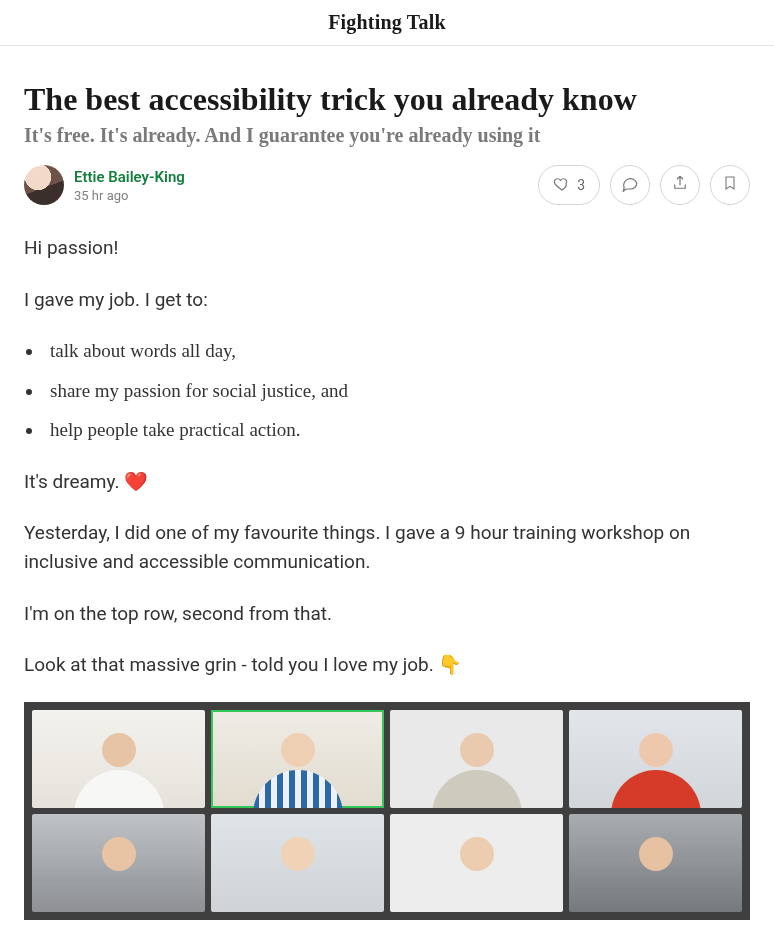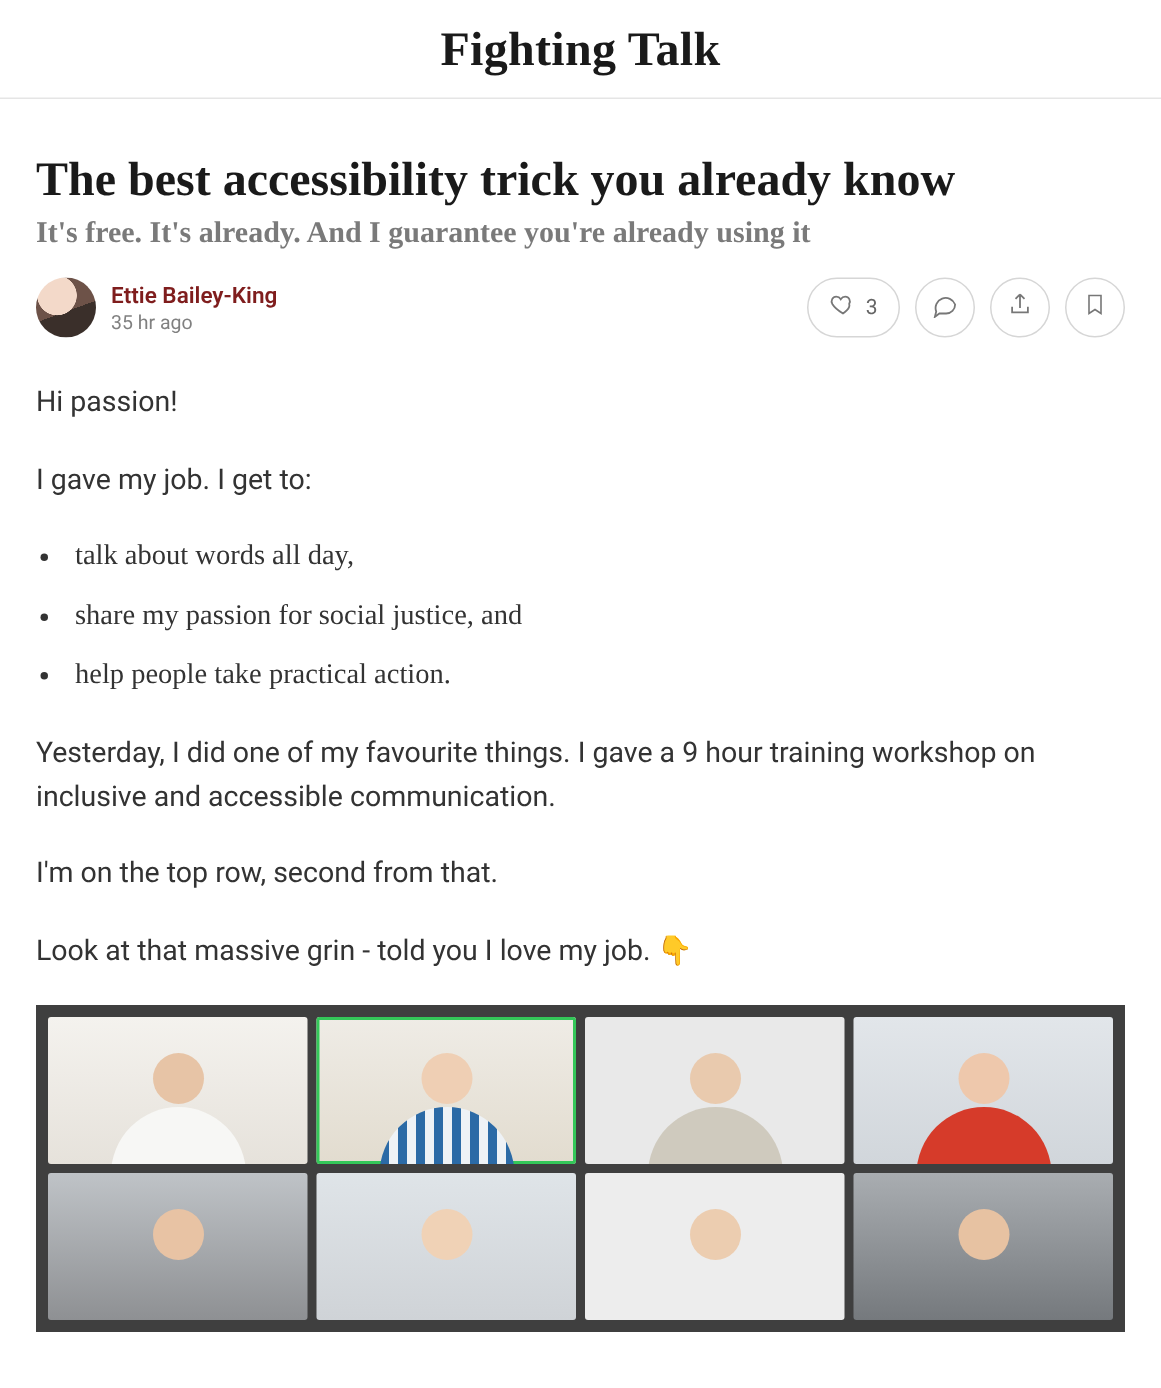--- a/index.html
+++ b/index.html
@@ -7,24 +7,24 @@
     --muted: #808080;
     --border: #e5e5e5;
     --pill-border: #d6d6d6;
   }
   * { box-sizing: border-box; }
   html, body { margin:0; padding:0; background:#fff; color:var(--fg);
     font-family: -apple-system, "Segoe UI", Roboto, Helvetica, Arial, sans-serif; }
   body { width:774px; }
 
   .site-header {
-    height:66px; display:flex; align-items:center; justify-content:center;
+    height:46px; display:flex; align-items:center; justify-content:center;
     border-bottom:1px solid var(--border);
     font-family: Georgia, "Times New Roman", serif;
-    font-size:32px; font-weight:700; letter-spacing:0.2px;
+    font-size:20px; font-weight:700; letter-spacing:0.2px;
   }
 
   .container { padding: 20px 24px 0 24px; }
 
   h1.title {
     margin: 14px 0 6px 0;
     font-family: Georgia, "Times New Roman", serif;
     font-size:32px; line-height:1.2; font-weight:700; color:#1a1a1a;
   }
   .subtitle {
@@ -34,21 +34,21 @@
   }
 
   .meta-row { display:flex; align-items:center; justify-content:space-between; margin:8px 0 28px 0; }
   .author-block { display:flex; align-items:center; gap:10px; }
   .avatar {
     width:40px; height:40px; border-radius:50%;
     background: radial-gradient(circle at 35% 30%, #f3d9c9 0 34%, transparent 35%),
                 linear-gradient(160deg, #6d5248 0 55%, #3a2f2a 55% 100%);
     flex:0 0 auto;
   }
-  .author-name { font-size:15px; font-weight:600; color:#7f1d1d; }
+  .author-name { font-size:15px; font-weight:600; color:#15803d; }
   .post-time { font-size:13px; color:var(--muted); margin-top:2px; }
 
   .actions { display:flex; align-items:center; gap:10px; }
   .pill, .icon-btn {
     height:40px; border:1px solid var(--pill-border); border-radius:20px;
     background:#fff; display:flex; align-items:center; justify-content:center;
     cursor:pointer; color:#666;
   }
   .pill { padding:0 14px; gap:6px; font-size:14px; }
   .icon-btn { width:40px; }
@@ -149,20 +149,21 @@
   </div>
 
   <div class="body">
     <p>Hi passion!</p>
     <p>I gave my job. I get to:</p>
     <ul>
       <li>talk about words all day,</li>
       <li>share my passion for social justice, and</li>
       <li>help people take practical action.</li>
     </ul>
+    <p>It's dreamy. ❤️</p>
     <p>Yesterday, I did one of my favourite things. I gave a 9 hour training workshop on inclusive and accessible communication.</p>
     <p>I'm on the top row, second from that.</p>
     <p>Look at that massive grin - told you I love my job. 👇</p>
 
     <div class="video-grid">
       <div class="tile t1">
           <div class="head"></div>
           <div class="torso"></div>
         </div>
       <div class="tile t2 speaking">

